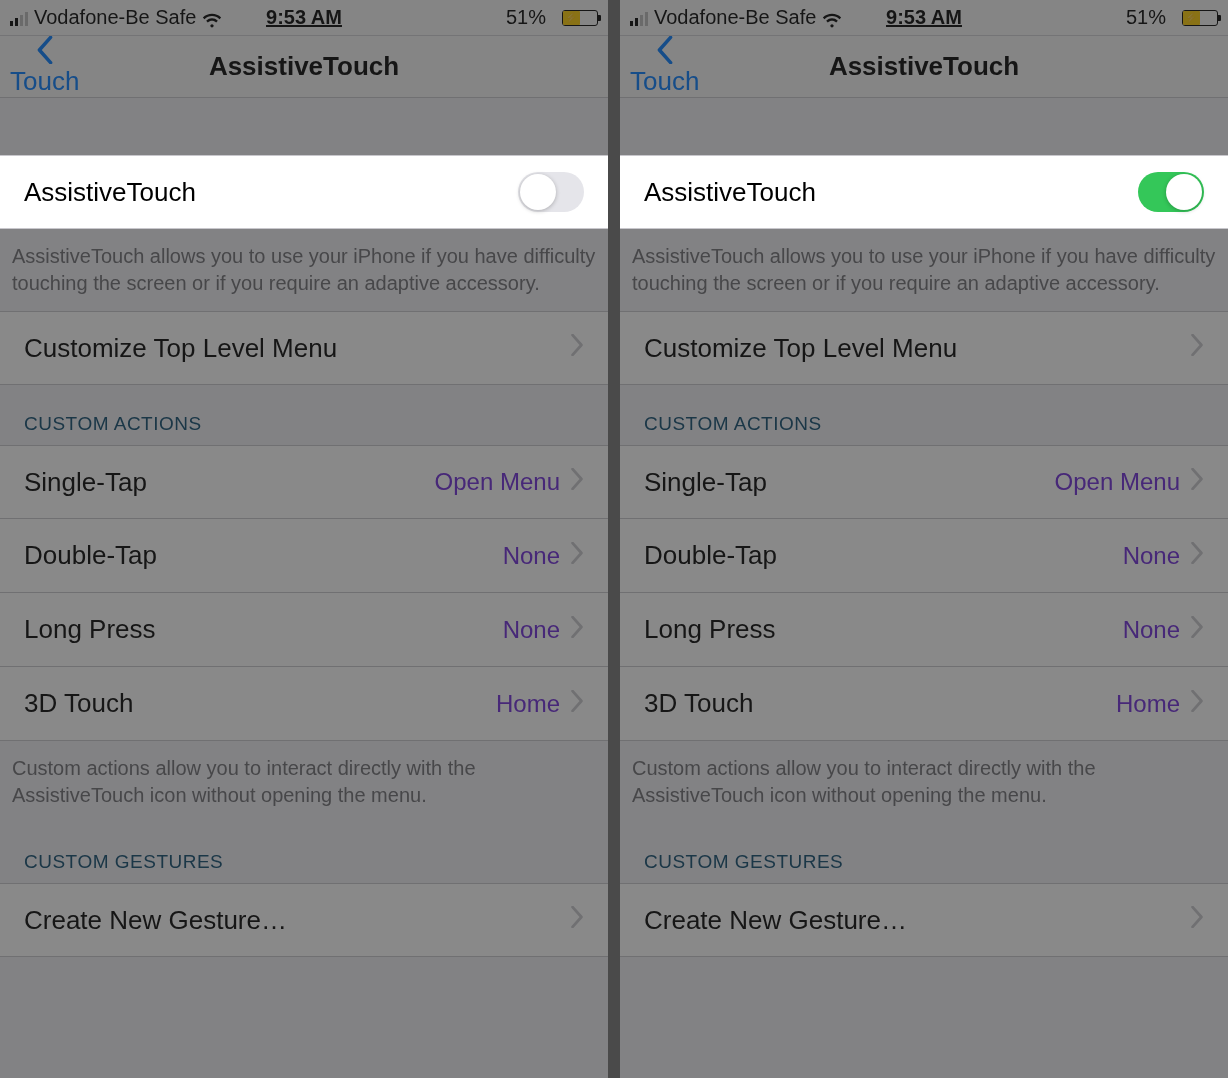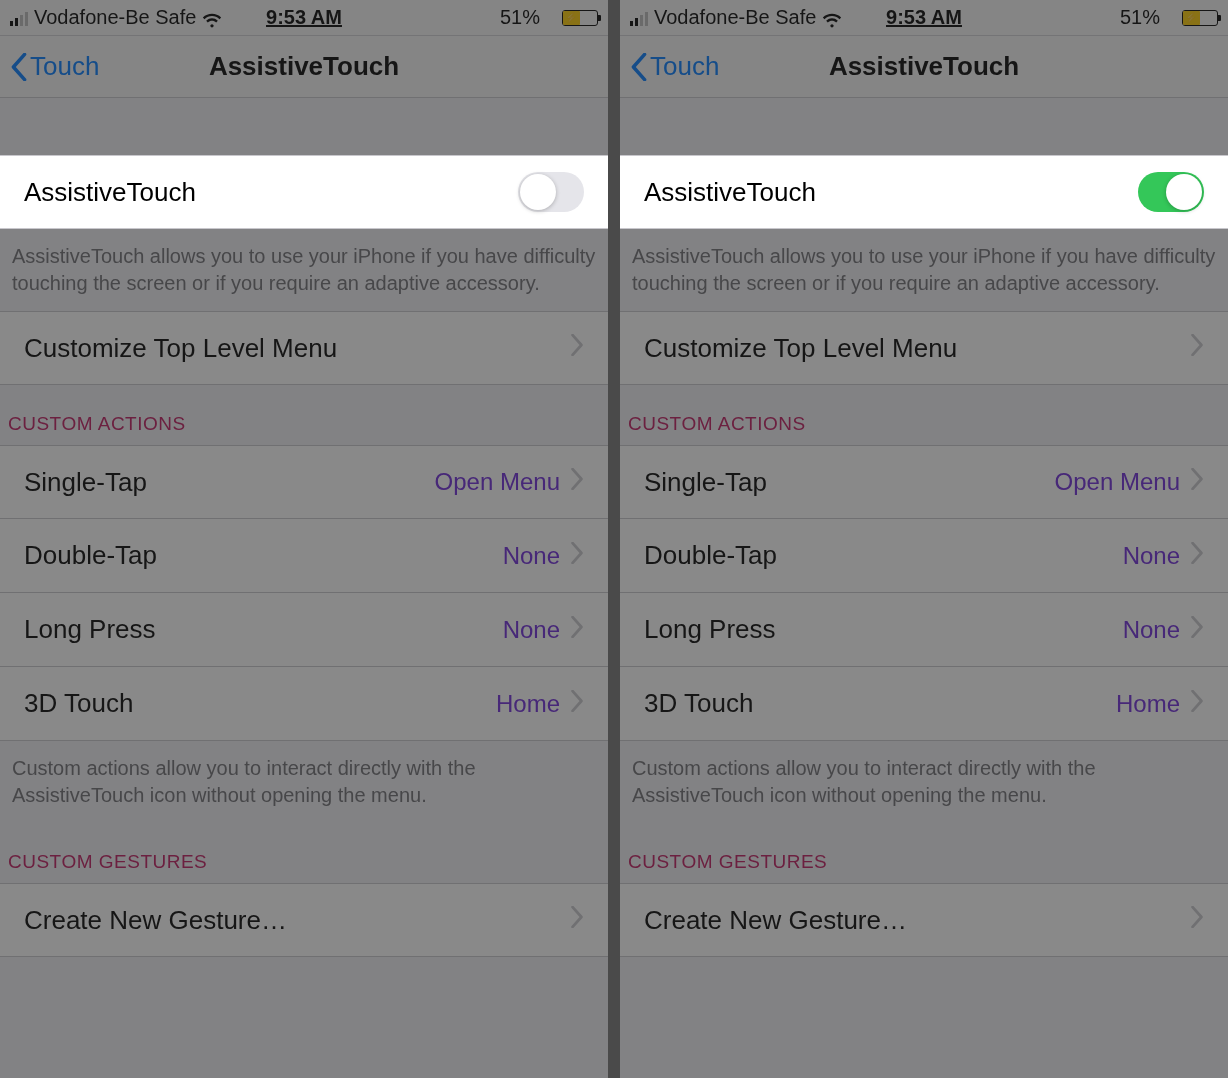--- a/index.html
+++ b/index.html
@@ -49,21 +49,21 @@
   .signal-bars span.b3 { height:11px; background:#bbb; }
   .signal-bars span.b4 { height:14px; background:#bbb; }
   .wifi-icon { width:20px; height:16px; position:relative; }
   .wifi-icon svg { width:100%; height:100%; }
   .status-center {
     position:absolute; left:50%; transform:translateX(-50%);
     font-weight:600;
     text-decoration:underline;
   }
   .status-right {
-    margin-left:auto; display:flex; align-items:center; gap:22px;
+    margin-left:auto; display:flex; align-items:center; gap:16px;
   }
   .battery {
     width:36px; height:16px; border:1.5px solid #000; border-radius:3px; position:relative;
   }
   .battery::after {
     content:""; position:absolute; right:-4px; top:4px; width:3px; height:6px;
     background:#000; border-radius:0 1px 1px 0;
   }
   .battery-fill {
     background:#ffcc00; height:100%; width:51%; border-radius:1px;
@@ -76,21 +76,21 @@
     height: 62px;
     background: #f7f7f7;
     border-bottom: 1px solid #c8c7cc;
     display:flex;
     align-items:center;
     position:relative;
     padding: 0 10px;
   }
   .back-btn {
     display:flex; align-items:center; color:#007aff;
-    font-size:26px; gap:2px;
+    font-size:26px; gap:2px;flex-direction:column;
   }
   .chevron-left { width:18px; height:28px; }
   .nav-title {
     position:absolute; left:50%; transform:translateX(-50%);
     font-size:26px; font-weight:600; color:#000;
   }
 
   
   .content { }
   .spacer { height: 57px; background:#efeff4; }
@@ -127,23 +127,23 @@
   }
   .toggle.on .knob { left:auto; right:2px; }
 
   .footer-text {
     padding: 14px 12px;
     font-size:20px;
     color:#6d6d72;
     line-height:1.35;
   }
   .section-header {
-    padding: 28px 8px 10px;
+    padding: 28px 24px 10px;
     font-size:19px;
-    color:#be185d;
+    color:#0c4a6e;
     text-transform:uppercase;
     letter-spacing:0.5px;
   }
 
   .chevron-svg { width:14px; height:22px; }
 </style>
 </head>
 <body>
 
 <div class="pane">

